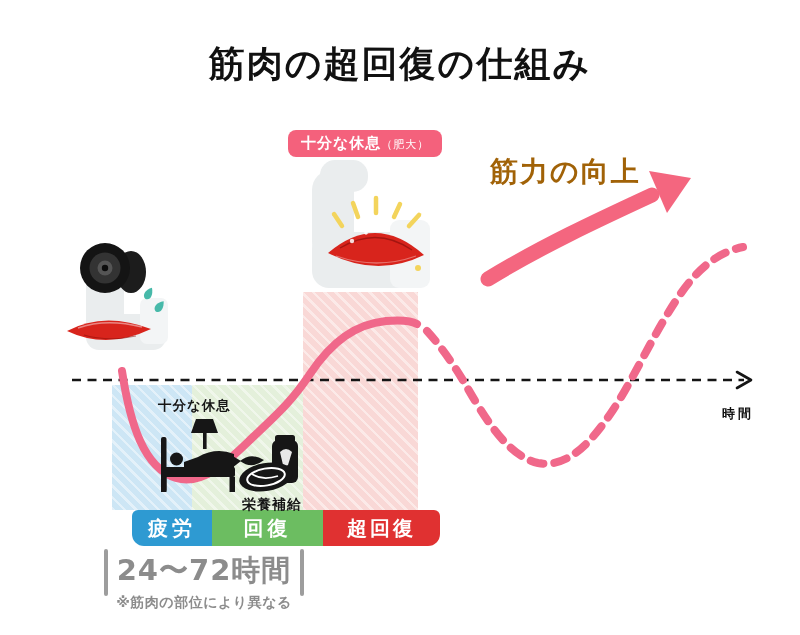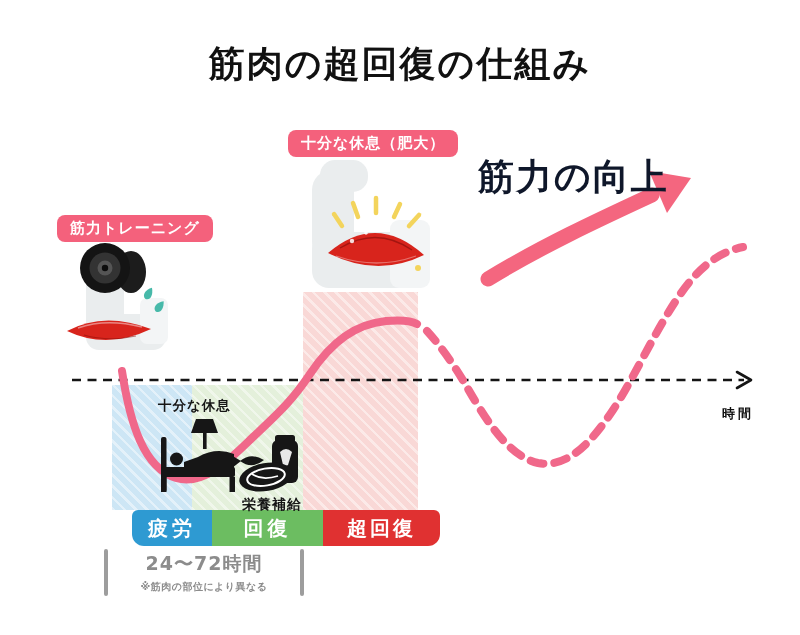--- a/index.html
+++ b/index.html
@@ -21,40 +21,40 @@
   
   .bar{position:absolute;top:510px;height:36px;z-index:2;color:#fff;font-weight:bold;
        font-size:20px;line-height:36px;text-align:center;letter-spacing:4px;margin-left:20px;}
   .bar-fatigue{left:112px;width:80px;background:#2e9ad2;border-radius:6px 0 0 12px;}
   .bar-recovery{left:192px;width:111px;background:#6cbd61;}
   .bar-super{left:303px;width:117px;background:#e03131;border-radius:0 6px 12px 0;letter-spacing:3px;}
 
   
   .pill{position:absolute;z-index:6;background:#f4617c;color:#fff;font-weight:bold;
         font-size:15px;padding:4px 13px;border-radius:8px;letter-spacing:1px;white-space:nowrap;}
-  .pill .sub{font-size:15px;font-weight:bold;}
+  .pill .sub{font-size:11px;font-weight:normal;}
   .pill-training{left:57px;top:215px;}
   .pill-growth{left:288px;top:130px;}
 
-  .improvement{position:absolute;left:478px;top:153px;z-index:6;color:#0f172a;
-               font-size:36px;font-weight:800;letter-spacing:2px;}
+  .improvement{position:absolute;left:490px;top:153px;z-index:6;color:#a16207;
+               font-size:28px;font-weight:800;letter-spacing:2px;}
 
   .annot{position:absolute;z-index:6;color:#161616;font-weight:bold;}
   .annot-rest{left:158px;top:397px;font-size:13.5px;letter-spacing:1px;}
   .annot-nutrition{left:242px;top:496px;font-size:14px;letter-spacing:1px;}
   .annot-time{left:722px;top:387px;font-size:13px;letter-spacing:3px;color:#111;margin-top:18px;}
 
   .bracket{position:absolute;top:549px;width:3.5px;height:47px;background:#9d9d9d;
            border-radius:2px;z-index:2;}
   .bracket-left{left:104px;}
   .bracket-right{left:300px;}
 
   .duration{position:absolute;left:104px;top:551px;width:200px;text-align:center;z-index:2;}
-  .duration .range{font-size:19px;font-weight:bold;color:#8c8c8c;letter-spacing:1px;}
-  .duration .note{font-size:10px;font-weight:bold;color:#8c8c8c;margin-top:3px;letter-spacing:.5px;}
+  .duration .range{font-size:29px;font-weight:bold;color:#8c8c8c;letter-spacing:1px;}
+  .duration .note{font-size:14px;font-weight:bold;color:#8c8c8c;margin-top:3px;letter-spacing:.5px;}
 
   svg.overlay{position:absolute;left:0;top:0;z-index:4;pointer-events:none;}
 </style>
 </head>
 <body>
 
 <div class="canvas">
 
   <div class="title">筋肉の超回復の仕組み</div>
 
@@ -147,23 +147,20 @@
       <rect x="272" y="440" width="26" height="43" rx="6"></rect>
       <path d="M280,452 q6,-6 12,0 l-4,13 q-3,2 -5,0 Z" fill="#ffffff" opacity="0.9"></path>
       <path d="M241,461 l-10,-6 l1,13 Z"></path>
       <path d="M240,461 q11,-9 24,-1 q-12,10 -24,1 Z"></path>
       <ellipse cx="266" cy="477" rx="27" ry="14" transform="rotate(-10 266 477)"></ellipse>
       <ellipse cx="266" cy="477" rx="19" ry="8.5" transform="rotate(-10 266 477)" fill="none" stroke="#ffffff" stroke-width="2"></ellipse>
       <path d="M252,474 q10,7 26,2" stroke="#ffffff" stroke-width="1.6" fill="none"></path>
     </g>
   </svg>
 
-  <div class="pill pill-training">
-    <span>筋力トレーニング</span>
-  </div>
 
   <div class="pill pill-growth">
     <span>十分な休息</span><span class="sub">（肥大）</span>
   </div>
 
   <div class="improvement">筋力の向上</div>
 
   <div class="annot annot-rest">十分な休息</div>
   <div class="annot annot-nutrition">栄養補給</div>
   <div class="annot annot-time">時間</div>

